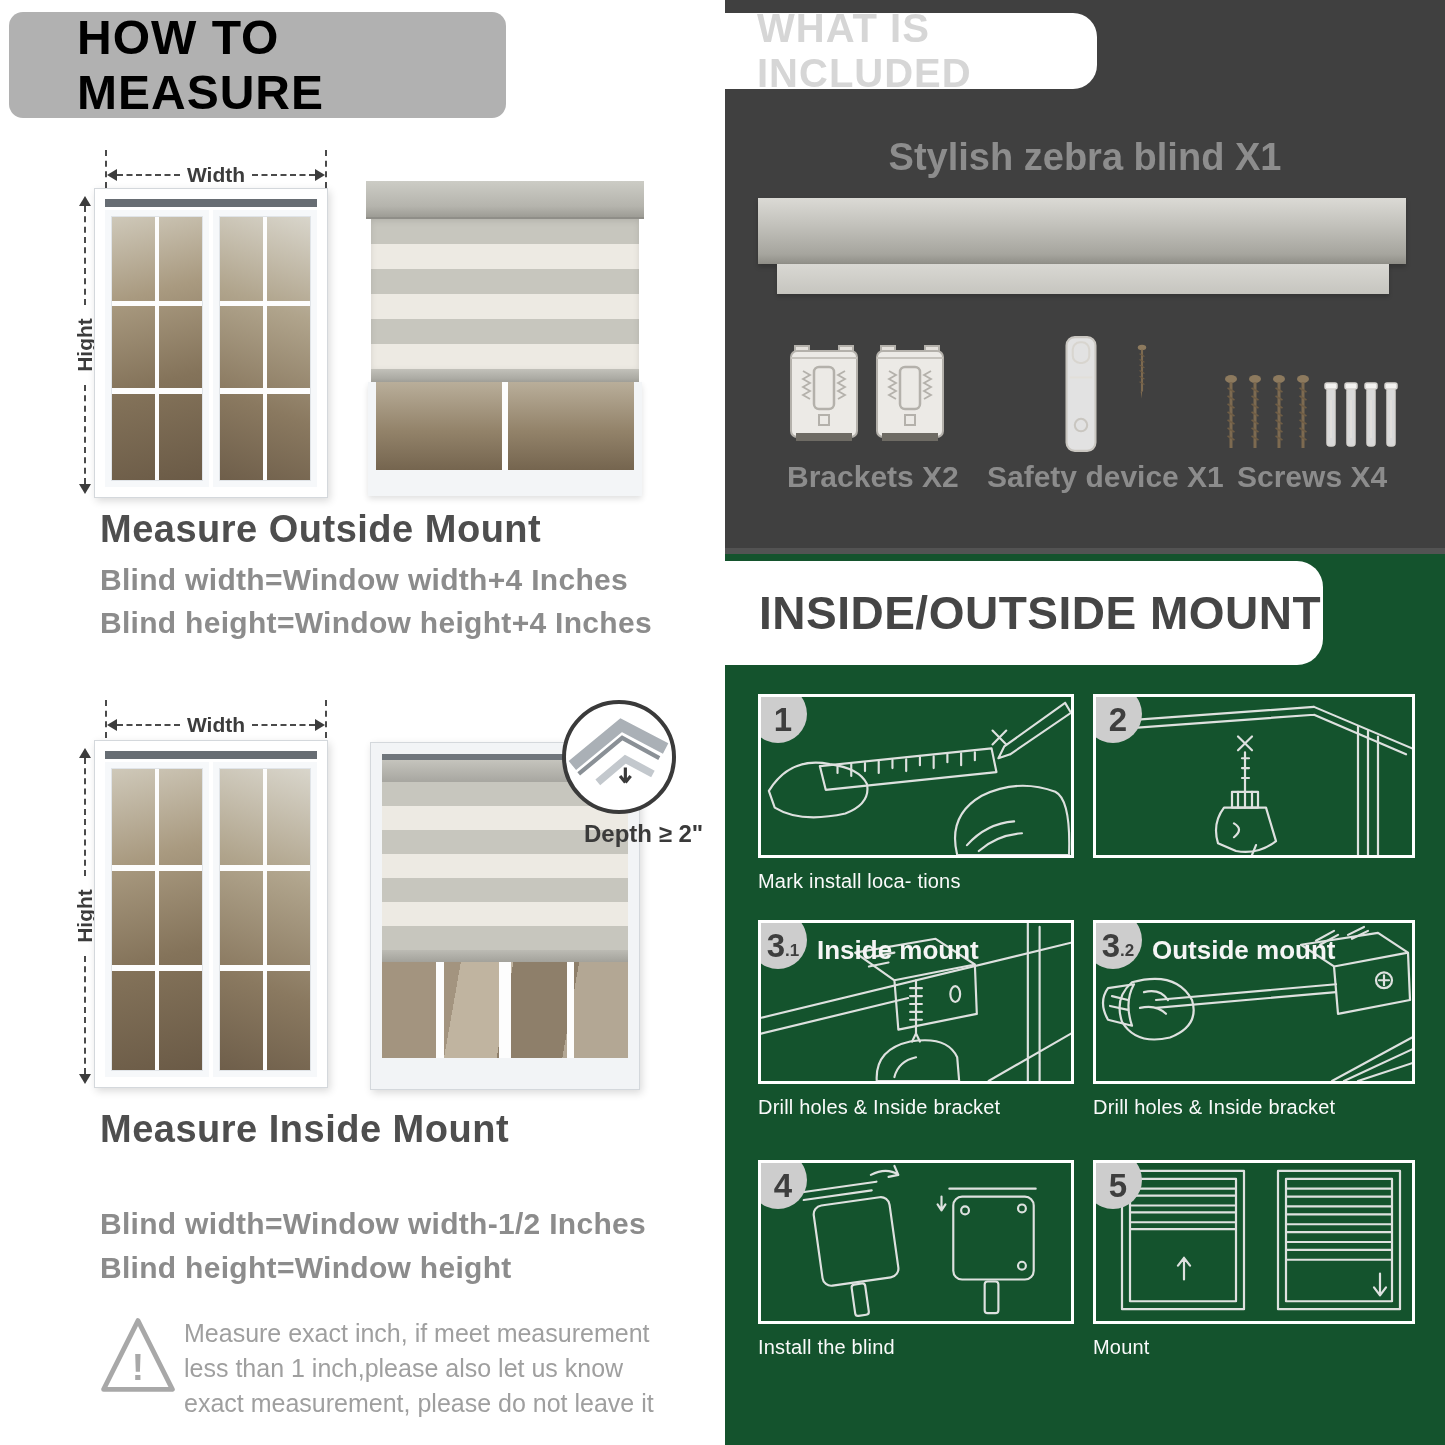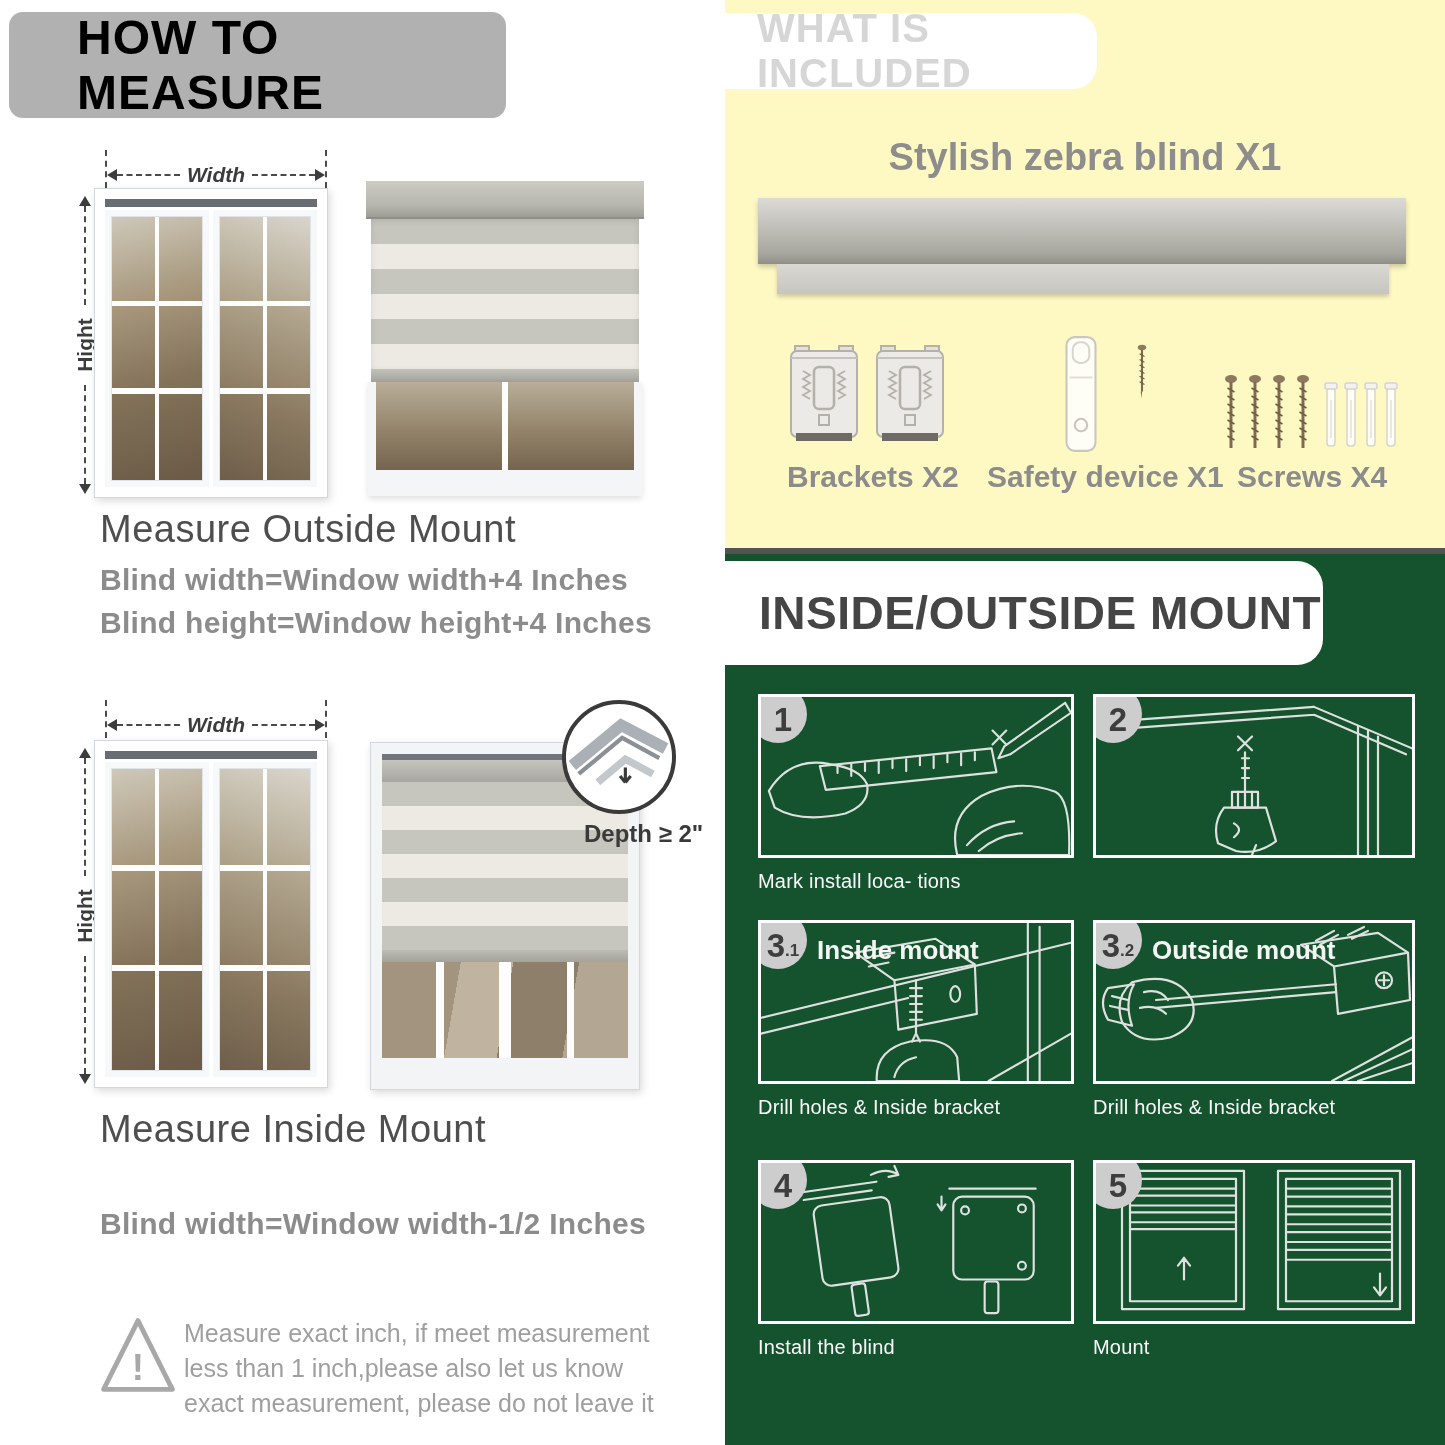--- a/index.html
+++ b/index.html
@@ -5,25 +5,25 @@
   html,body{margin:0;padding:0;}
   body{font-family:"Liberation Sans",sans-serif;background:#fff;}
   #page{position:relative;width:1445px;height:1445px;background:#fff;overflow:hidden;}
   .abs{position:absolute;}
 
   
   .howto-header{left:9px;top:12px;width:497px;height:106px;background:#b1b1b1;border-radius:14px;
     display:flex;align-items:center;padding-left:28px;box-sizing:border-box;}
   .howto-header span{font-size:48px;font-weight:bold;color:#000000;letter-spacing:1px;margin-left:40px;}
 
-  .sec-title{font-size:38px;font-weight:normal;color:#4e4e4e;letter-spacing:.5px;}
+  .sec-title{font-size:38px;font-weight:bold;color:#4e4e4e;letter-spacing:.5px;}
   .sec-line{font-size:30px;font-weight:bold;color:#8c8c8c;letter-spacing:.3px;}
 
   
-  .dimw{height:42px;font-style:italic;}
+  .dimw{height:42px;}
   .dimw .ext{position:absolute;top:0;height:38px;border-left:2px dashed #4a4a4a;}
   .dimw .line{position:absolute;top:14px;left:2px;right:2px;display:flex;align-items:center;}
   .dash{flex:1;border-top:2px dashed #4a4a4a;height:0;}
   .ah-l{width:0;height:0;border-top:6px solid transparent;border-bottom:6px solid transparent;border-right:10px solid #3c3c3c;}
   .ah-r{width:0;height:0;border-top:6px solid transparent;border-bottom:6px solid transparent;border-left:10px solid #3c3c3c;}
   .dim-lbl{font-size:21px;font-weight:bold;color:#3c3c3c;padding:0 7px;line-height:1;}
   .dimh{width:30px;display:flex;flex-direction:column;align-items:center;}
   .ah-u{width:0;height:0;border-left:6px solid transparent;border-right:6px solid transparent;border-bottom:10px solid #3c3c3c;}
   .ah-d{width:0;height:0;border-left:6px solid transparent;border-right:6px solid transparent;border-top:10px solid #3c3c3c;}
   .dashv{flex:1;border-left:2px dashed #4a4a4a;width:0;}
@@ -65,21 +65,21 @@
       linear-gradient(100deg,#a3947f 0 30%,#c0b4a0 30% 50%,#8e7f6a 50% 75%,#b3a794 75%);}
 
   .circle-detail{left:562px;top:700px;width:114px;height:114px;border:4px solid #3a3a3a;border-radius:50%;
     background:#fff;box-sizing:border-box;overflow:hidden;z-index:6;}
   .depth-lbl{left:584px;top:820px;font-size:24px;font-weight:bold;color:#3a3a3a;z-index:6;}
 
   .warn-text{font-size:25px;color:#9f9f9f;line-height:35px;width:500px;}
 
   
   .right-col{left:725px;top:0;width:720px;height:1445px;}
-  .right-top{position:absolute;left:0;top:0;width:720px;height:548px;background:#fef9c3;}
+  .right-top{position:absolute;left:0;top:0;width:720px;height:548px;background:#404040;}
   .inc-header{position:absolute;left:0;top:13px;width:372px;height:76px;background:#fff;border-radius:0 24px 24px 0;
     display:flex;align-items:center;padding-left:32px;box-sizing:border-box;}
   .inc-header span{font-size:40px;font-weight:bold;color:#d6d6d6;letter-spacing:1px;}
   .blind-title{position:absolute;left:0;top:136px;width:100%;text-align:center;font-size:38px;font-weight:bold;color:#8d8d8d;}
   .headrail{position:absolute;left:33px;top:198px;width:648px;height:66px;
     background:linear-gradient(180deg,#dbdad5 0%,#c3c2bc 40%,#a6a59e 85%,#8f8e87 100%);box-shadow:0 3px 5px rgba(0,0,0,.20);}
   .underrail{position:absolute;left:52px;top:264px;width:612px;height:30px;
     background:linear-gradient(180deg,#d9d8d3 0%,#c6c5bf 100%);box-shadow:0 3px 4px rgba(0,0,0,.18);}
   .item-lbl{position:absolute;top:460px;font-size:30px;font-weight:bold;color:#8c8c8c;}
 
@@ -193,20 +193,21 @@
       <path d="M6 58 L52 20 L94 42" stroke="#aab0b6" stroke-width="11" fill="none"></path>
       <path d="M12 66 L53 32 L88 51" stroke="#8a9096" stroke-width="4" fill="none"></path>
       <path d="M30 74 L56 52 L82 66" stroke="#c3c8cd" stroke-width="7" fill="none"></path>
       <path d="M56 60 v14 m0 0 l-5 -6 m5 6 l5 -6" stroke="#3a3a3a" stroke-width="3" fill="none"></path>
     </svg>
   </div>
   <div class="abs depth-lbl">Depth ≥ 2"</div>
 
   <div class="abs sec-title" style="left:100px;top:1108px;">Measure Inside Mount</div>
   <div class="abs sec-line" style="left:100px;top:1207px;">Blind width=Window width-1/2 Inches</div>
+  <div class="abs sec-line" style="left:100px;top:1251px;">Blind height=Window height</div>
 
   <svg class="abs" style="left:98px;top:1312px;" width="80" height="86" viewBox="0 0 100 106">
     <path d="M50 10 L93 96 L7 96 Z" fill="none" stroke="#a8a8a8" stroke-width="6" stroke-linejoin="round"></path>
     <text x="50" y="84" font-size="46" font-weight="bold" fill="#a8a8a8" text-anchor="middle" font-family="Liberation Sans, sans-serif">!</text>
   </svg>
   <div class="abs warn-text" style="left:184px;top:1316px;">Measure exact inch, if meet measurement less than 1 inch,please also let us know exact measurement, please do not leave it</div>
 
   <div class="abs right-col">
 
     <div class="right-top">

